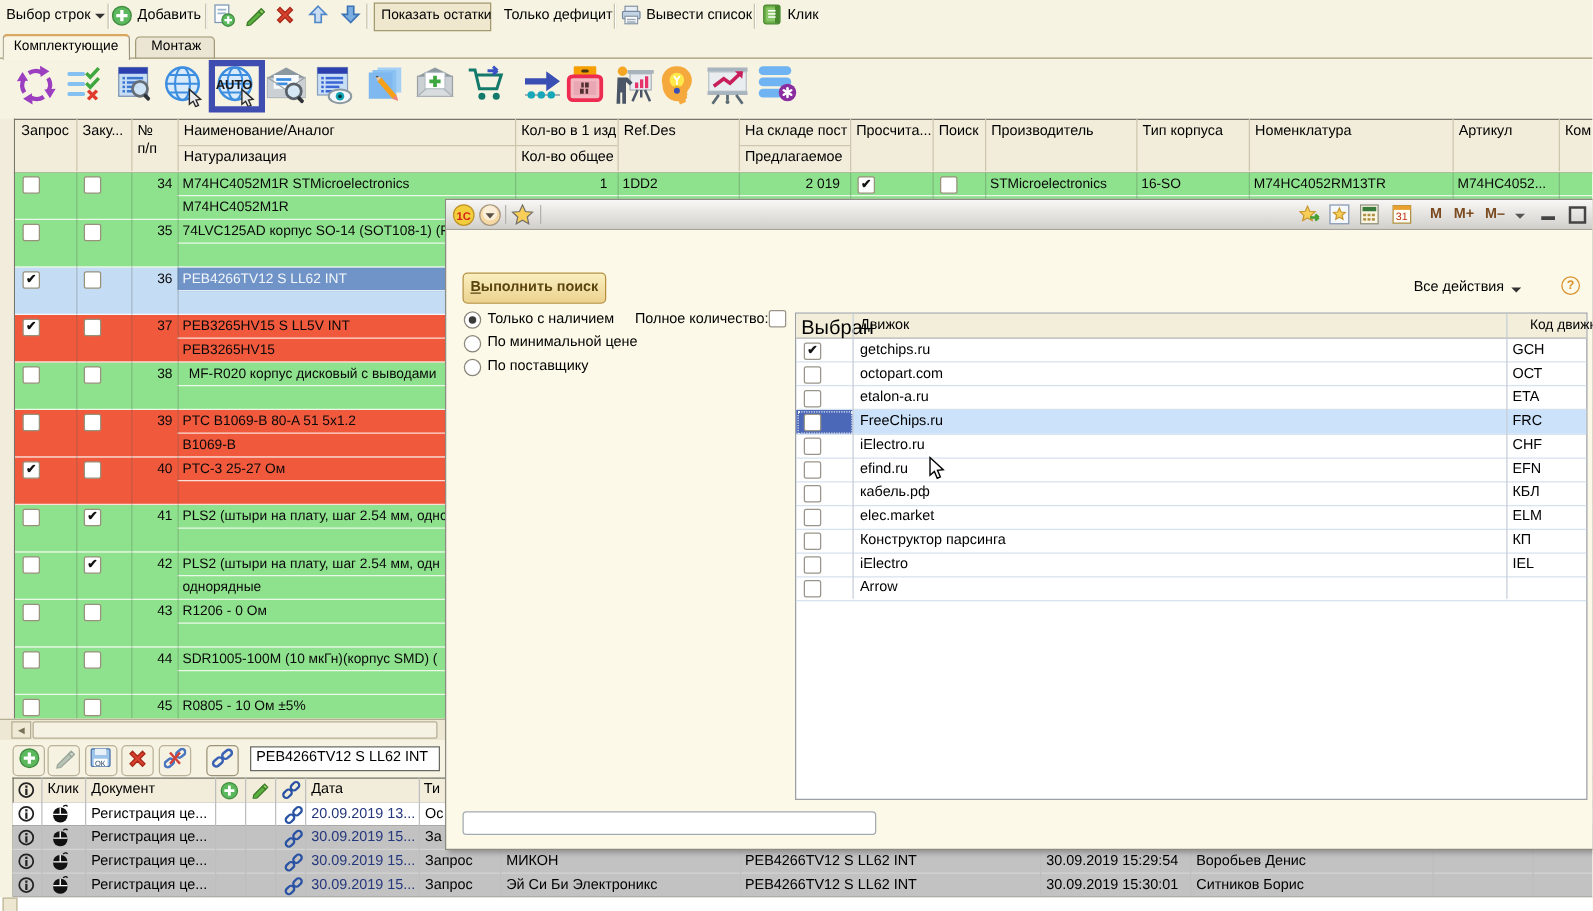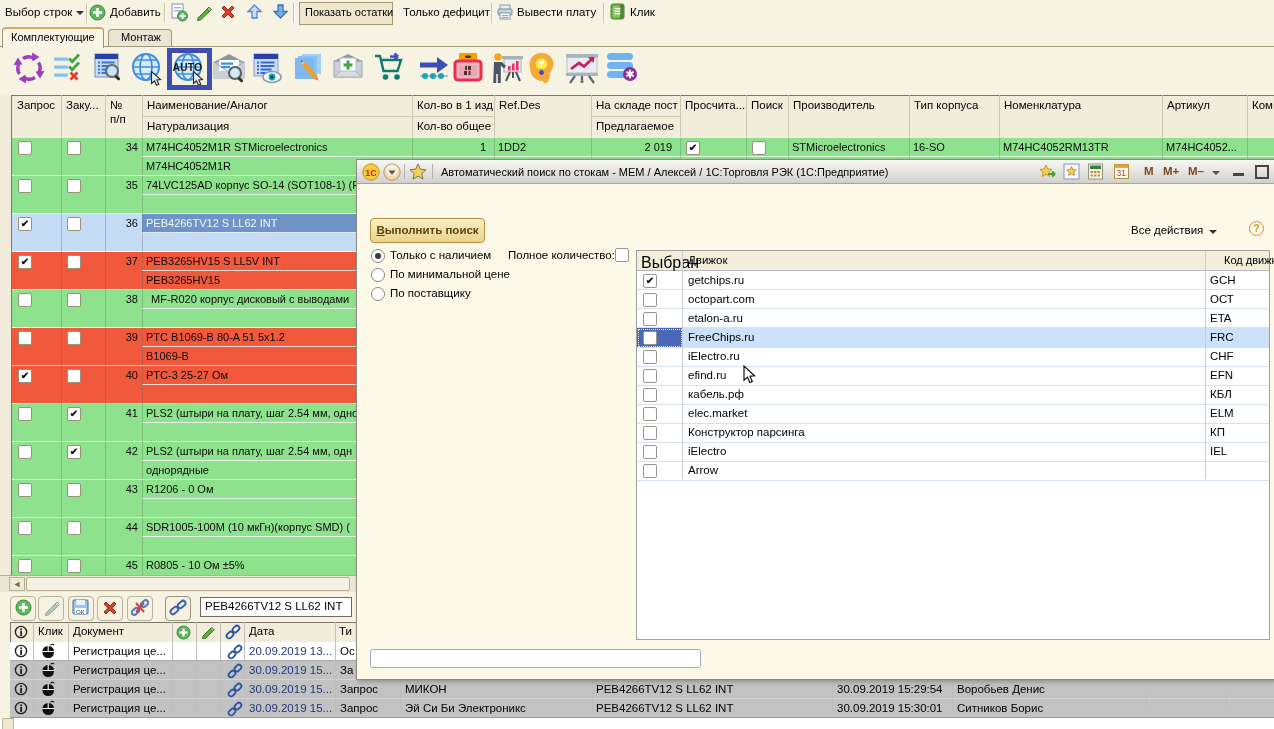--- a/index.html
+++ b/index.html
@@ -60,21 +60,21 @@
 <div class="tx" style="left:305px;top:6px;font-size:11px">Показать остатки</div>
 <div class="tx" style="left:403px;top:6px">Только дефицит</div>
 <div class="sep" style="left:491px;top:3px"></div>
 <svg class="ab" style="left:497px;top:4px" width="17" height="16">
       <rect x="3" y="1" width="10" height="5" fill="#E8EEF4" stroke="#8898A8"></rect>
       <rect x="1" y="5" width="14" height="6" rx="1" fill="#C2D4E4" stroke="#7888A0"></rect>
       <rect x="3" y="9" width="10" height="6" fill="#fff" stroke="#8898A8"></rect>
       <rect x="4.5" y="11" width="7" height="1.2" fill="#98A8B8"></rect>
       <rect x="4.5" y="13" width="7" height="1.2" fill="#98A8B8"></rect>
     </svg>
-<div class="tx" style="left:517px;top:6px">Вывести плату</div>
+<div class="tx" style="left:517px;top:6px">Вывести список</div>
 <div class="sep" style="left:603px;top:3px"></div>
 <svg class="ab" style="left:609px;top:3px" width="17" height="18">
       <rect x="2" y="1" width="13" height="15" rx="2" fill="#6CB048" stroke="#4A8830"></rect>
       <rect x="4" y="3" width="9" height="11" rx="1" fill="#8CC868"></rect>
       <rect x="11" y="1.5" width="3.5" height="14" fill="#4A8830"></rect>
       <rect x="5.5" y="5" width="6" height="1.2" fill="#fff"></rect>
       <rect x="5.5" y="7.5" width="6" height="1.2" fill="#fff"></rect>
       <rect x="5.5" y="10" width="6" height="1.2" fill="#fff"></rect>
     </svg>
 <div class="tx" style="left:630px;top:6px">Клик</div>
@@ -585,21 +585,20 @@
 <svg class="ab" style="left:26px;top:3px" width="18" height="18">
         <circle cx="9" cy="9" r="8.2" fill="#F6D8A4" stroke="#A89884"></circle>
         <circle cx="9" cy="7.4" r="6" fill="#FBEED8"></circle>
         <path d="M5.4 7.5 L9 11.8 L12.6 7.5 Z" fill="#5A5248"></path>
       </svg>
 <div class="ab" style="left:47px;top:4px;width:1px;height:15px;background:#B4B2AC"></div>
 <svg class="ab" style="left:52px;top:3px" width="18" height="17">
         <path d="M9 1 L11.4 6.2 L17 6.8 L12.8 10.6 L14 16 L9 13.2 L4 16 L5.2 10.6 L1 6.8 L6.6 6.2 Z" fill="#F6CE58" stroke="#76706A"></path>
       </svg>
 <div class="ab" style="left:75px;top:4px;width:1px;height:15px;background:#B4B2AC"></div>
-<div class="tx" style="left:84px;top:6px;font-size:11px">Автоматический поиск по стокам - МЕМ / Алексей / 1С:Торговля РЭК  (1С:Предприятие)</div>
 <svg class="ab" style="left:682px;top:4px" width="20" height="16">
         <path d="M7 1 L8.8 5 L13 5.4 L9.9 8.3 L10.8 12.4 L7 10.3 L3.2 12.4 L4.1 8.3 L1 5.4 L5.2 5 Z" fill="#F6CE58" stroke="#C89830"></path>
         <path d="M9 10 h7 M16 10 l-2.8-2.4 M16 10 l-2.8 2.4" stroke="#48A030" stroke-width="2" fill="none"></path>
       </svg>
 <svg class="ab" style="left:706px;top:3px" width="17" height="17">
         <rect x="1" y="1" width="15" height="15" fill="#F4F8FC" stroke="#8898B0"></rect>
         <path d="M8.5 3.5 L9.9 6.6 L13.2 6.9 L10.7 9.2 L11.4 12.4 L8.5 10.7 L5.6 12.4 L6.3 9.2 L3.8 6.9 L7.1 6.6 Z" fill="#F6CE58" stroke="#C89830"></path>
       </svg>
 <svg class="ab" style="left:730px;top:3px" width="17" height="17">
         <rect x="1.5" y="1" width="14" height="15" fill="#FBF6E4" stroke="#909080"></rect>

